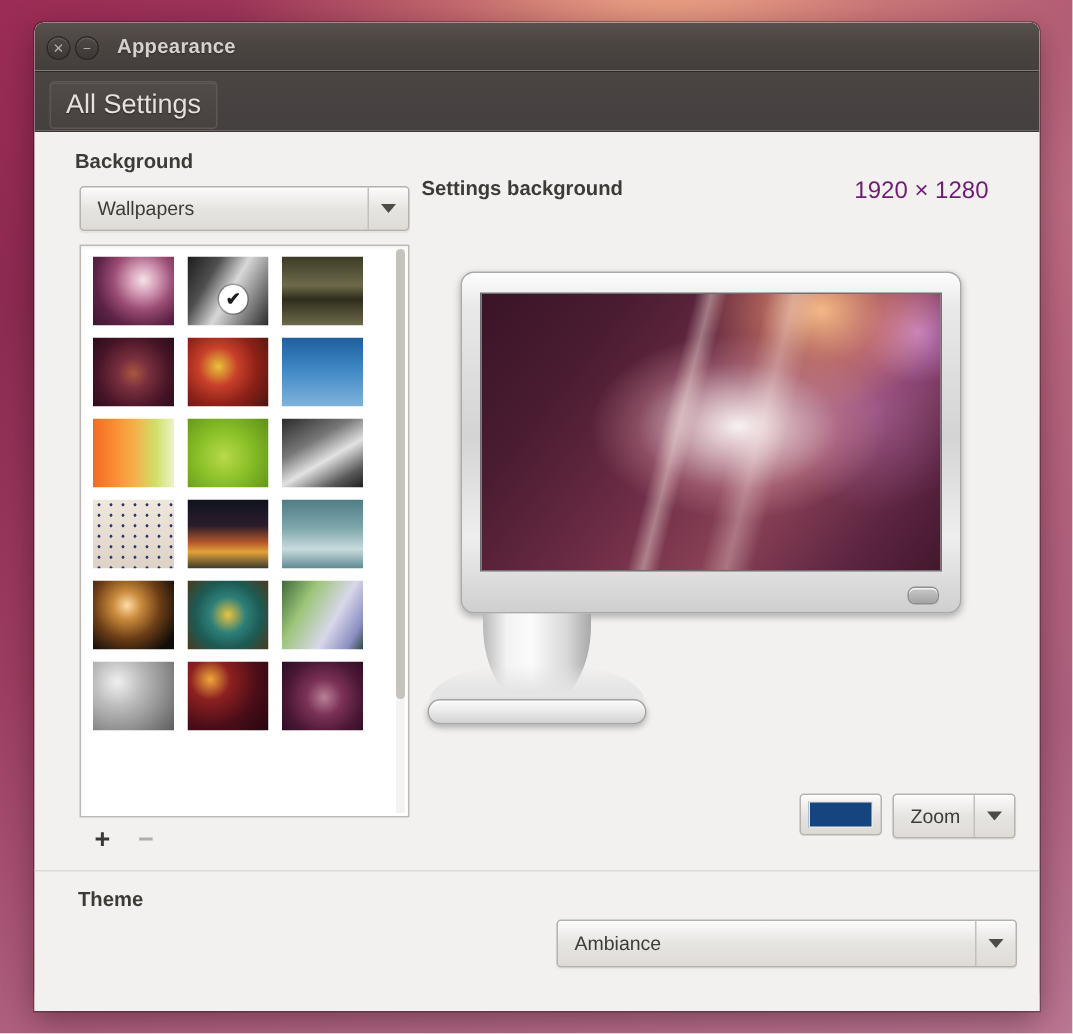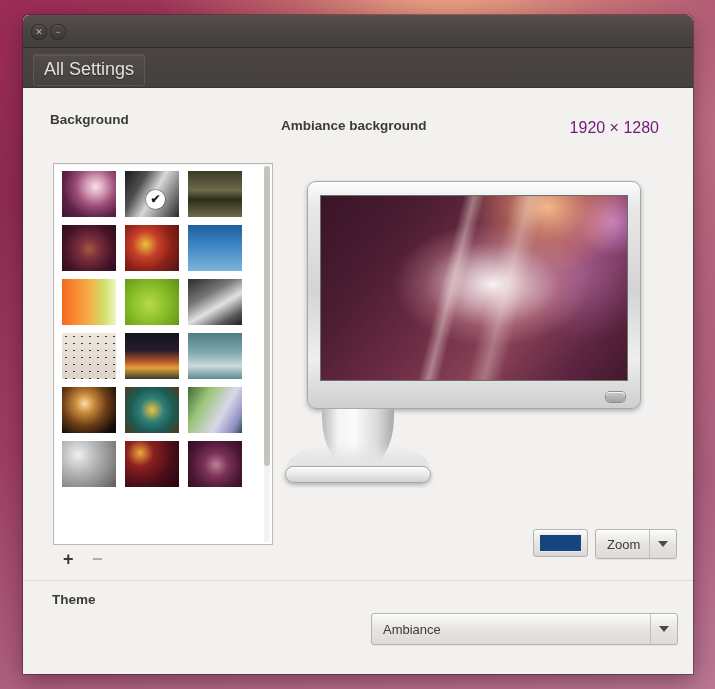--- a/index.html
+++ b/index.html
@@ -101,21 +101,21 @@
     height: 588px;
     background: #f2f1f0;
   }
 
   .section-title {
     position: absolute;
     font-size: 13.5px;
     font-weight: bold;
     color: #3c3b37;
   }
-  #bg-title { left: 11px; top: 24px; padding-left: 16px; }
+  #bg-title { left: 11px; top: 12px; padding-left: 16px; }
 
   
   .combo {
     position: absolute;
     background: linear-gradient(to bottom, #fbfbfa 0%, #e6e4e1 52%, #dedbd7 100%);
     border: 1px solid #b6b2ad;
     border-radius: 3px;
     box-shadow: inset 0 1px 0 rgba(255,255,255,0.85), 0 1px 1px rgba(0,0,0,0.06);
     cursor: pointer;
   }
@@ -376,30 +376,37 @@
 </head>
 <body>
 
 <div id="desktop">
 
   <div id="window">
 
     <div id="titlebar">
       <div class="winbtn" id="btn-close">✕</div>
       <div class="winbtn" id="btn-min">−</div>
+      <div id="win-title">Appearance</div>
     </div>
 
     <div id="toolbar">
       <div id="all-settings">All Settings</div>
     </div>
 
     <div id="content">
 
       <div class="section-title" id="bg-title">Background</div>
 
+      <div class="combo" id="src-combo">
+        <span class="combo-label">Wallpapers</span>
+        <span class="combo-arrowbox">
+          <span class="combo-arrow"></span>
+        </span>
+      </div>
 
       <div id="wp-list">
         <div id="wp-grid">
             <div class="thumb">
               <div class="thumb-img" style="background: radial-gradient(circle at 62% 34%, rgb(246, 226, 232) 0%, rgb(217, 166, 189) 18%, rgb(155, 76, 116) 44%, rgb(93, 35, 71) 70%, rgb(59, 22, 48) 100%);"></div>
             </div>
             <div class="thumb">
               <div class="thumb-img" style="background: linear-gradient(120deg, rgb(28, 28, 28) 0%, rgb(79, 79, 79) 28%, rgb(216, 216, 216) 52%, rgb(142, 142, 142) 72%, rgb(42, 42, 42) 100%);"></div>
               <div class="check-badge" style="right: 14px; bottom: 8px;">✔</div>
             </div>
@@ -452,21 +459,21 @@
               <div class="thumb-img" style="background: radial-gradient(circle at 52% 52%, rgb(184, 129, 150) 0%, rgb(124, 50, 87) 32%, rgb(74, 23, 52) 68%, rgb(44, 13, 32) 100%);"></div>
             </div>
           </div>
         <div id="wp-scroll-track"></div>
         <div id="wp-scroll-thumb"></div>
       </div>
 
       <div class="pm-btn" id="add-btn">+</div>
       <div class="pm-btn" id="rm-btn">−</div>
 
-      <div id="cur-bg-label">Ambiance background</div>
+      <div id="cur-bg-label">Settings background</div>
       <div id="resolution">1920 × 1280</div>
 
       <div id="monitor">
         <div id="screen">
           <div id="screen-ray1"></div>
           <div id="screen-ray2"></div>
         </div>
         <div id="power-led"></div>
       </div>
       <div id="stand-neck"></div>

